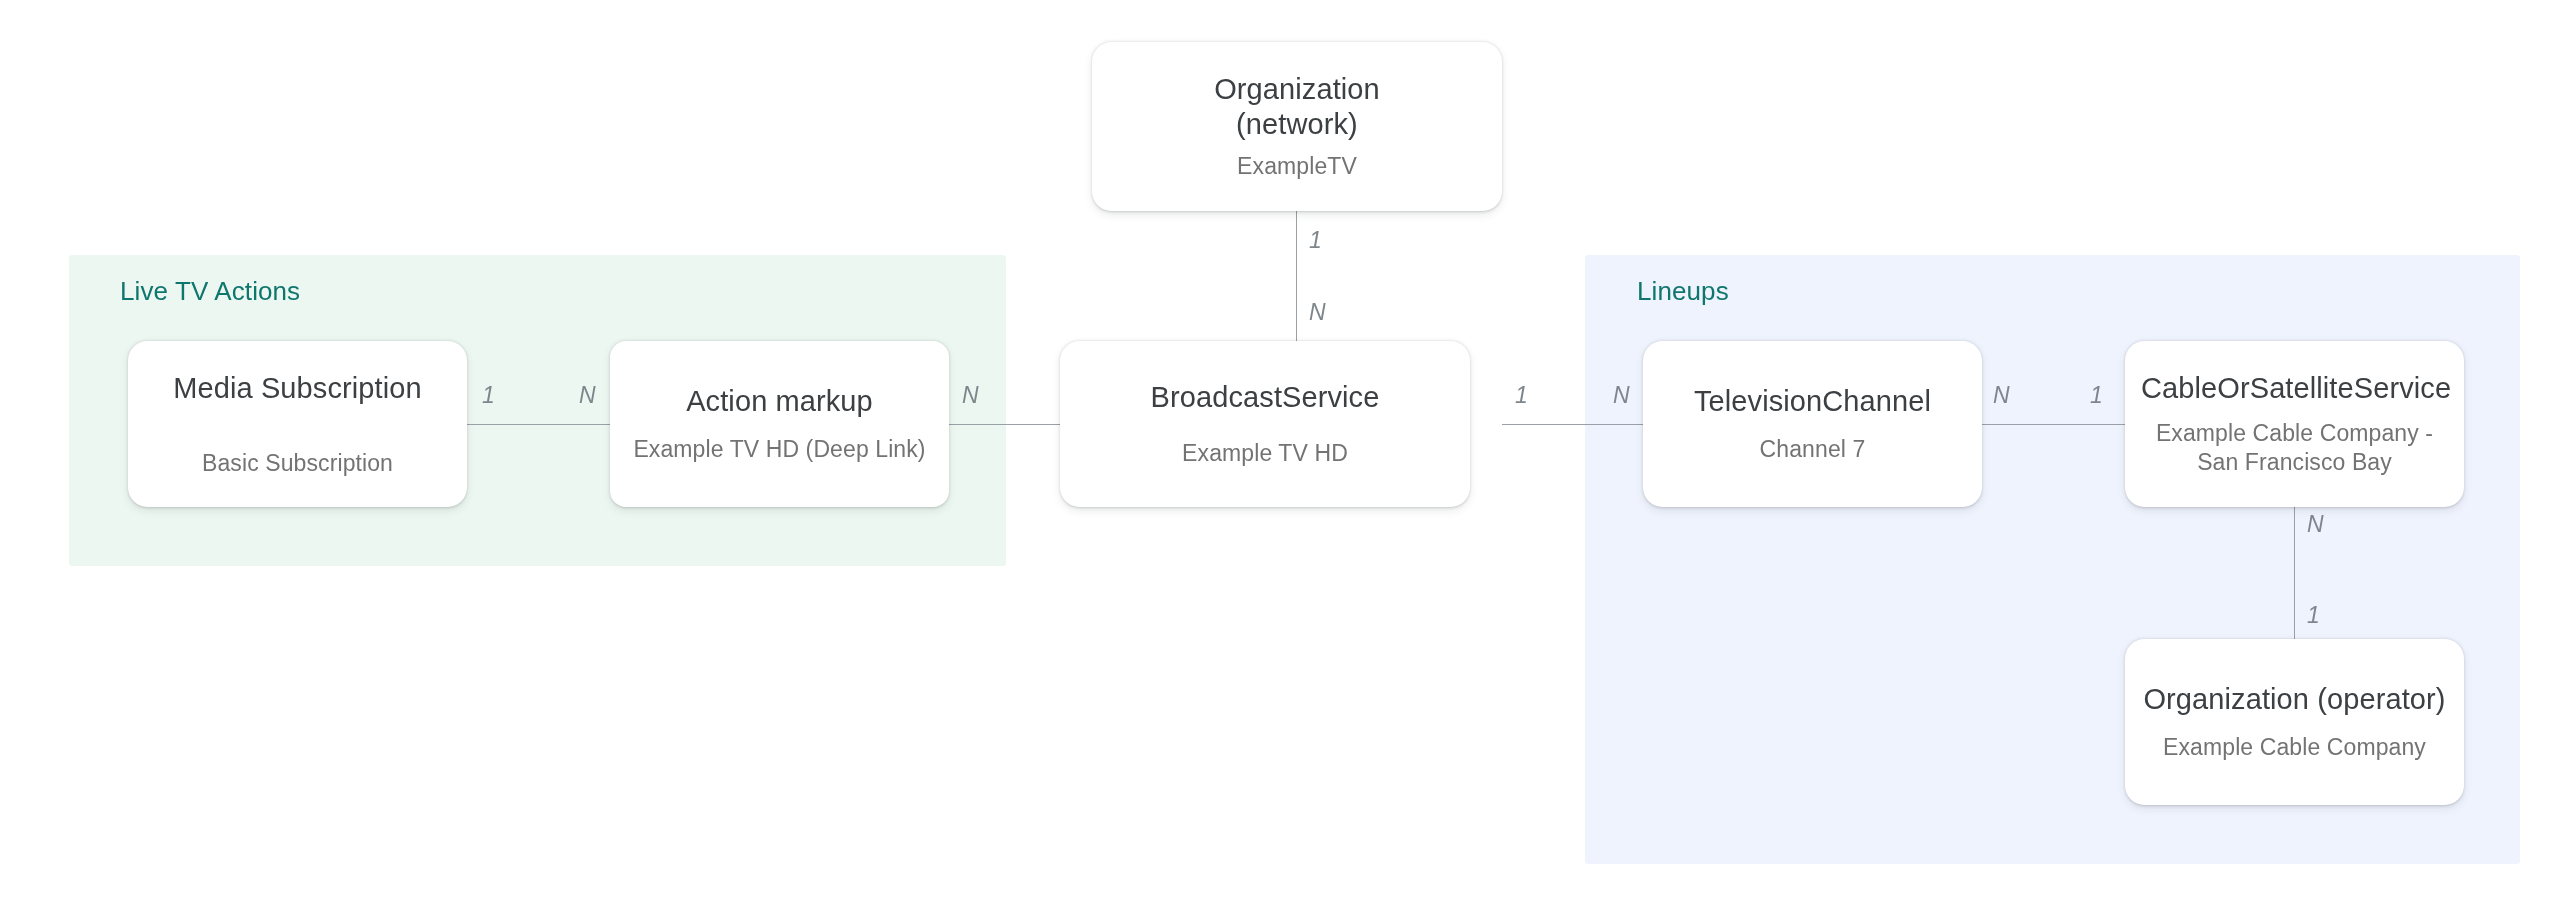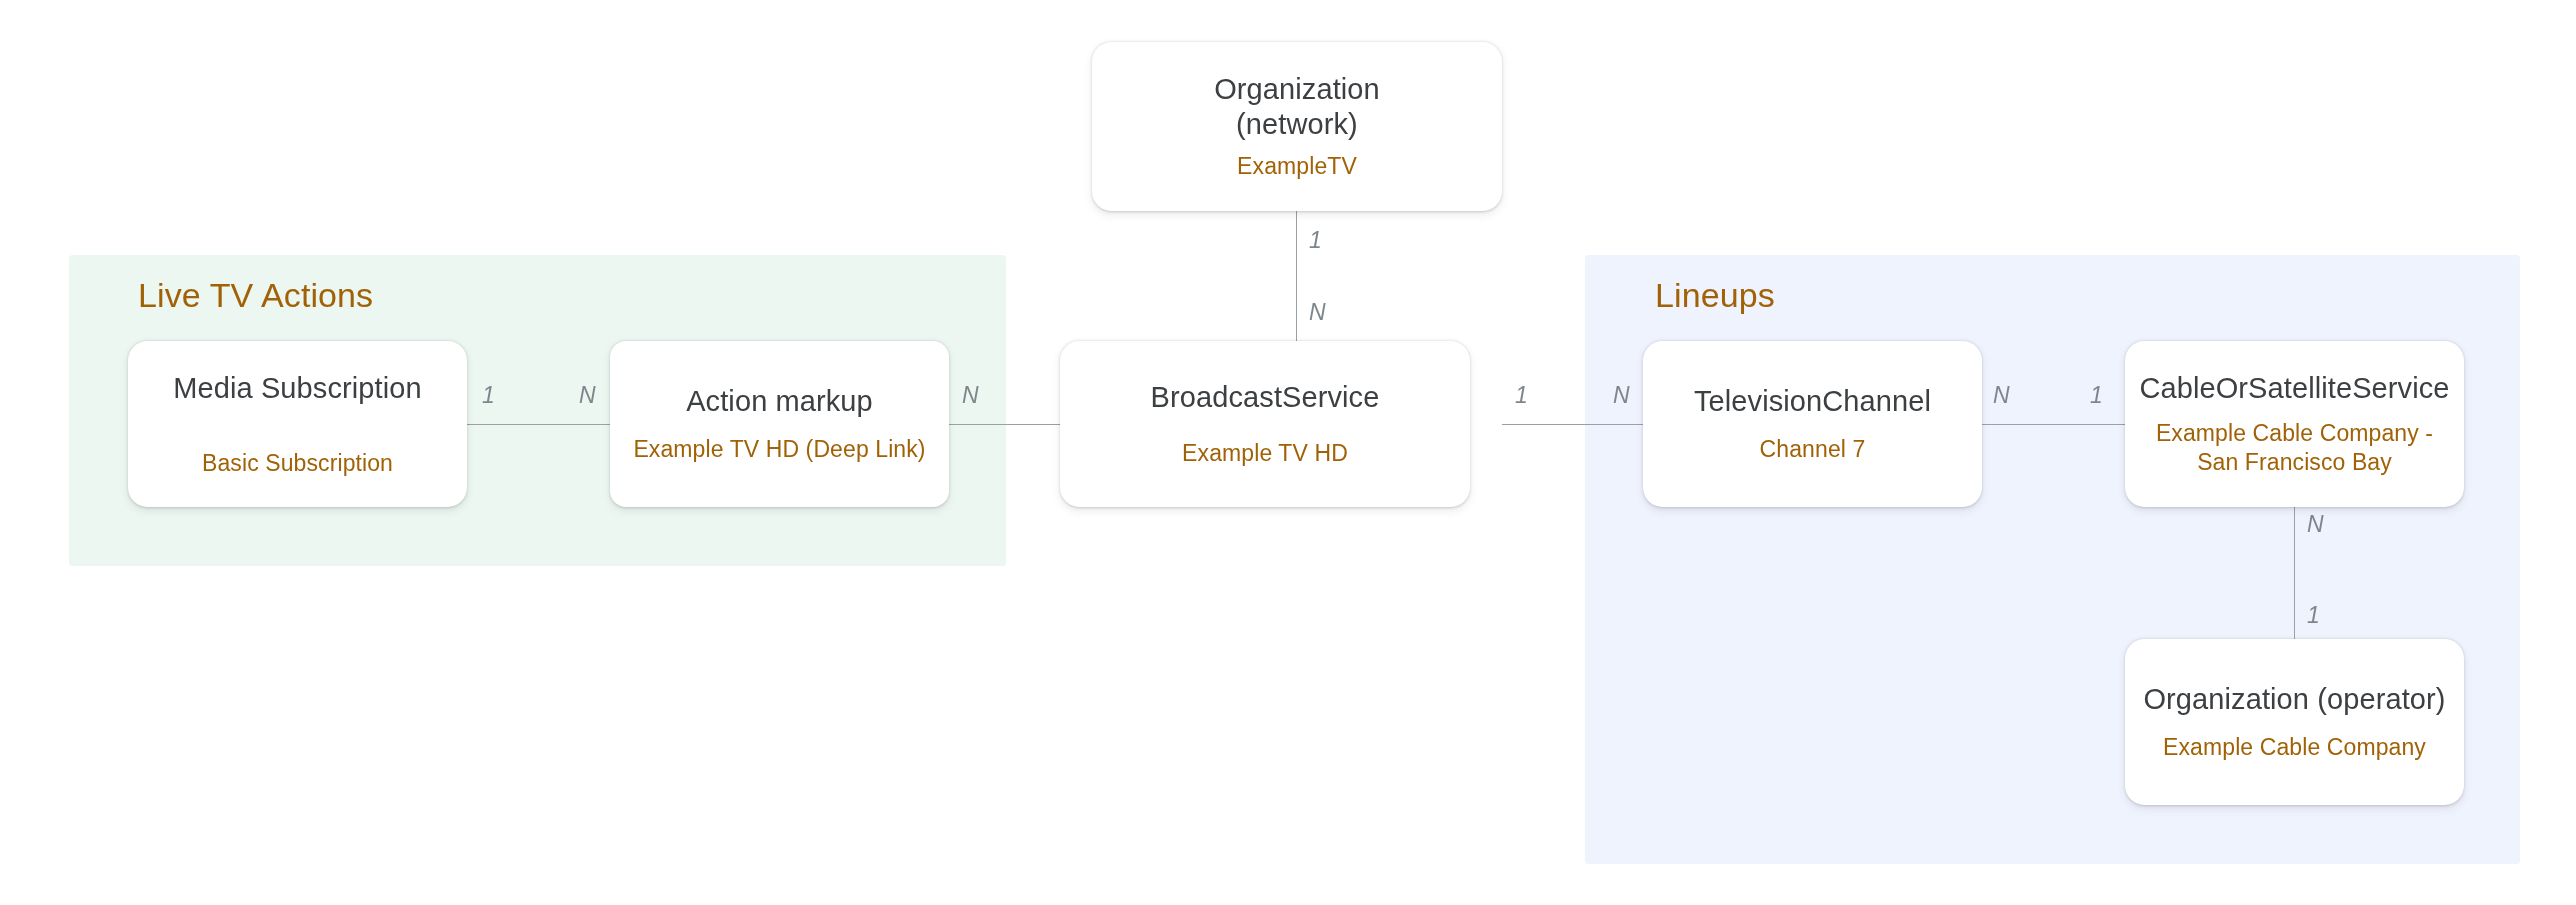--- a/index.html
+++ b/index.html
@@ -19,54 +19,52 @@
     overflow: hidden;
   }
 
   
   .group {
     position: absolute;
     border-radius: 3.5px;
   }
   .group-title {
     position: absolute;
-    font-size: 34px;
-    color: #a16207;
+    font-size: 26px;
+    color: #0f766e;
     letter-spacing: 0.1px;
     white-space: nowrap;
-    margin-left: 18px;
   }
 
   
   .card {
     position: absolute;
     background: #ffffff;
     border-radius: 19.5px;
     box-shadow: 0 0.9px 2.7px rgba(60,64,67,0.22), 0 3.5px 8.8px rgba(60,64,67,0.10);
     display: flex;
     flex-direction: column;
-    align-items: center;
     justify-content: center;
     box-sizing: border-box;
     padding: 8.8px 16px;
     z-index: 5;
   }
   .card-title {
     font-size: 29px;
     line-height: 35px;
     color: #3c4043;
     text-align: center;
     white-space: pre-line;
     letter-spacing: 0.1px;
   }
   .card-sub {
     margin-top: 16px;
     font-size: 23px;
     line-height: 29px;
-    color: #a16207;
+    color: #737373;
     text-align: center;
     white-space: pre-line;
     letter-spacing: 0.1px;
   }
 
   
   .edge-h {
     position: absolute;
     height: 0;
     border-top: 1.8px solid #9aa0a6;

